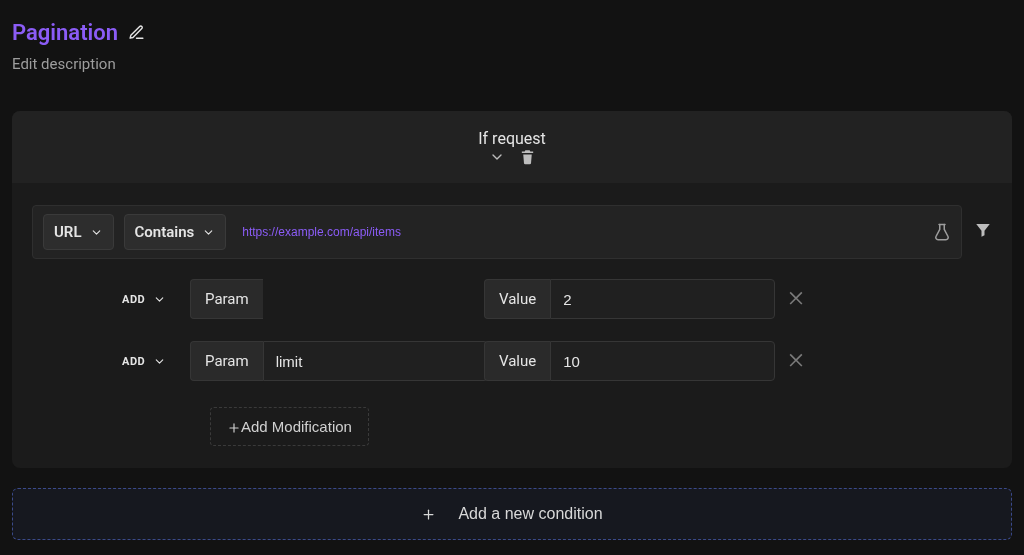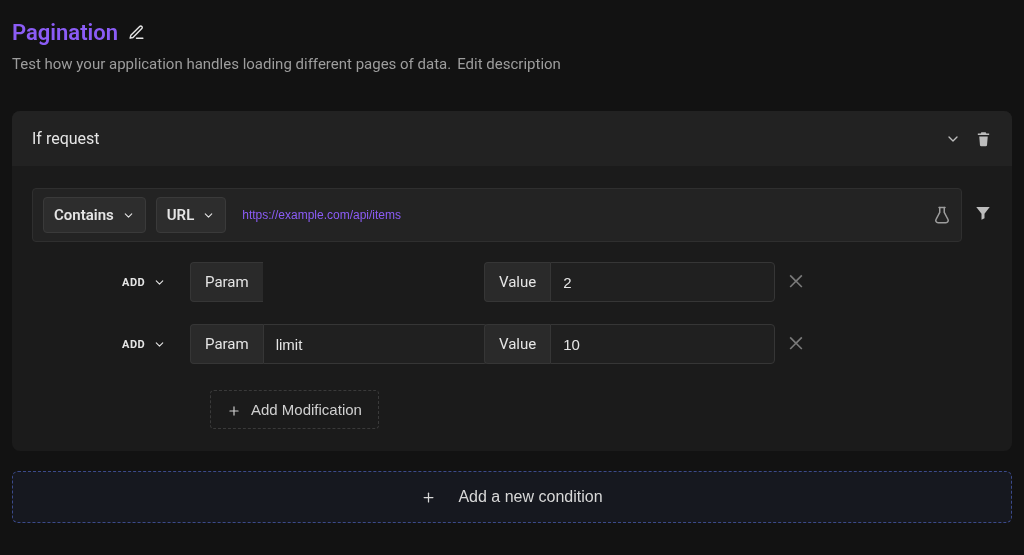--- a/index.html
+++ b/index.html
@@ -40,20 +40,21 @@
     border-radius: 8px;
     padding: 0 0 22px 0;
   }
   .card-header {
     display: flex;
     align-items: center;
     justify-content: space-between;
     padding: 18px 20px;
     background: #222222;
     border-radius: 8px 8px 0 0;
+    flex-direction: column;
   }
   .card-header-title {
     font-size: 16px;
     color: #e5e5e5;
   }
   .card-header-actions {
     display: flex;
     align-items: center;
     gap: 14px;
     color: #bdbdbd;
@@ -160,21 +161,20 @@
     cursor: pointer;
   }
 
   .add-mod-row {
     margin-top: 4px;
     padding-left: 140px;
   }
   .add-mod-btn {
     display: inline-flex;
     align-items: flex-end;
-    gap: 10px;
     background: transparent;
     border: 1px dashed #3a3a3a;
     color: #d0d0d0;
     font-size: 15px;
     padding: 10px 16px;
     border-radius: 4px;
     cursor: pointer;
   }
 
   .add-condition-btn {
@@ -202,21 +202,20 @@
     <h1 class="title">Pagination</h1>
     <span class="pencil-icon">
       <svg width="17" height="17" viewBox="0 0 24 24" fill="none" stroke="#e5e5e5" stroke-width="2" stroke-linecap="round" stroke-linejoin="round">
           <path d="M12 20h9"></path>
           <path d="M16.5 3.5a2.121 2.121 0 1 1 3 3L7 19l-4 1 1-4 12.5-12.5z"></path>
         </svg>
     </span>
   </div>
 
   <div class="subtitle-row">
-    <span>Test how your application handles loading different pages of data.</span>
     <span class="edit-desc">Edit description</span>
   </div>
 
   <div class="condition-card">
 
     <div class="card-header">
       <div class="card-header-title">If request</div>
       <div class="card-header-actions">
         <span class="chev">
           <svg width="16" height="16" viewBox="0 0 24 24" fill="none" stroke="#bdbdbd" stroke-width="2" stroke-linecap="round" stroke-linejoin="round">
@@ -227,29 +226,29 @@
           <svg width="17" height="17" viewBox="0 0 24 24" fill="#bdbdbd">
               <path d="M9 3h6l1 2h4v2H4V5h4l1-2zm-3 6h12l-1 12a2 2 0 0 1-2 2H9a2 2 0 0 1-2-2L6 9z"></path>
             </svg>
         </span>
       </div>
     </div>
 
     <div class="rule-row">
       <div class="rule-bar">
         <div class="chip">
-          <span>Contains</span>
+          <span>URL</span>
           <span class="chev">
             <svg width="13" height="13" viewBox="0 0 24 24" fill="none" stroke="#e5e5e5" stroke-width="2" stroke-linecap="round" stroke-linejoin="round">
                 <polyline points="6 9 12 15 18 9"></polyline>
               </svg>
           </span>
         </div>
         <div class="chip">
-          <span>URL</span>
+          <span>Contains</span>
           <span class="chev">
             <svg width="13" height="13" viewBox="0 0 24 24" fill="none" stroke="#e5e5e5" stroke-width="2" stroke-linecap="round" stroke-linejoin="round">
                 <polyline points="6 9 12 15 18 9"></polyline>
               </svg>
           </span>
         </div>
         <input class="url-input" type="text" value="https://example.com/api/items" style="">
         <div class="rule-bar-icons">
           <span class="beaker">
             <svg width="18" height="18" viewBox="0 0 24 24" fill="none" stroke="#9d9d9d" stroke-width="2" stroke-linecap="round" stroke-linejoin="round">

